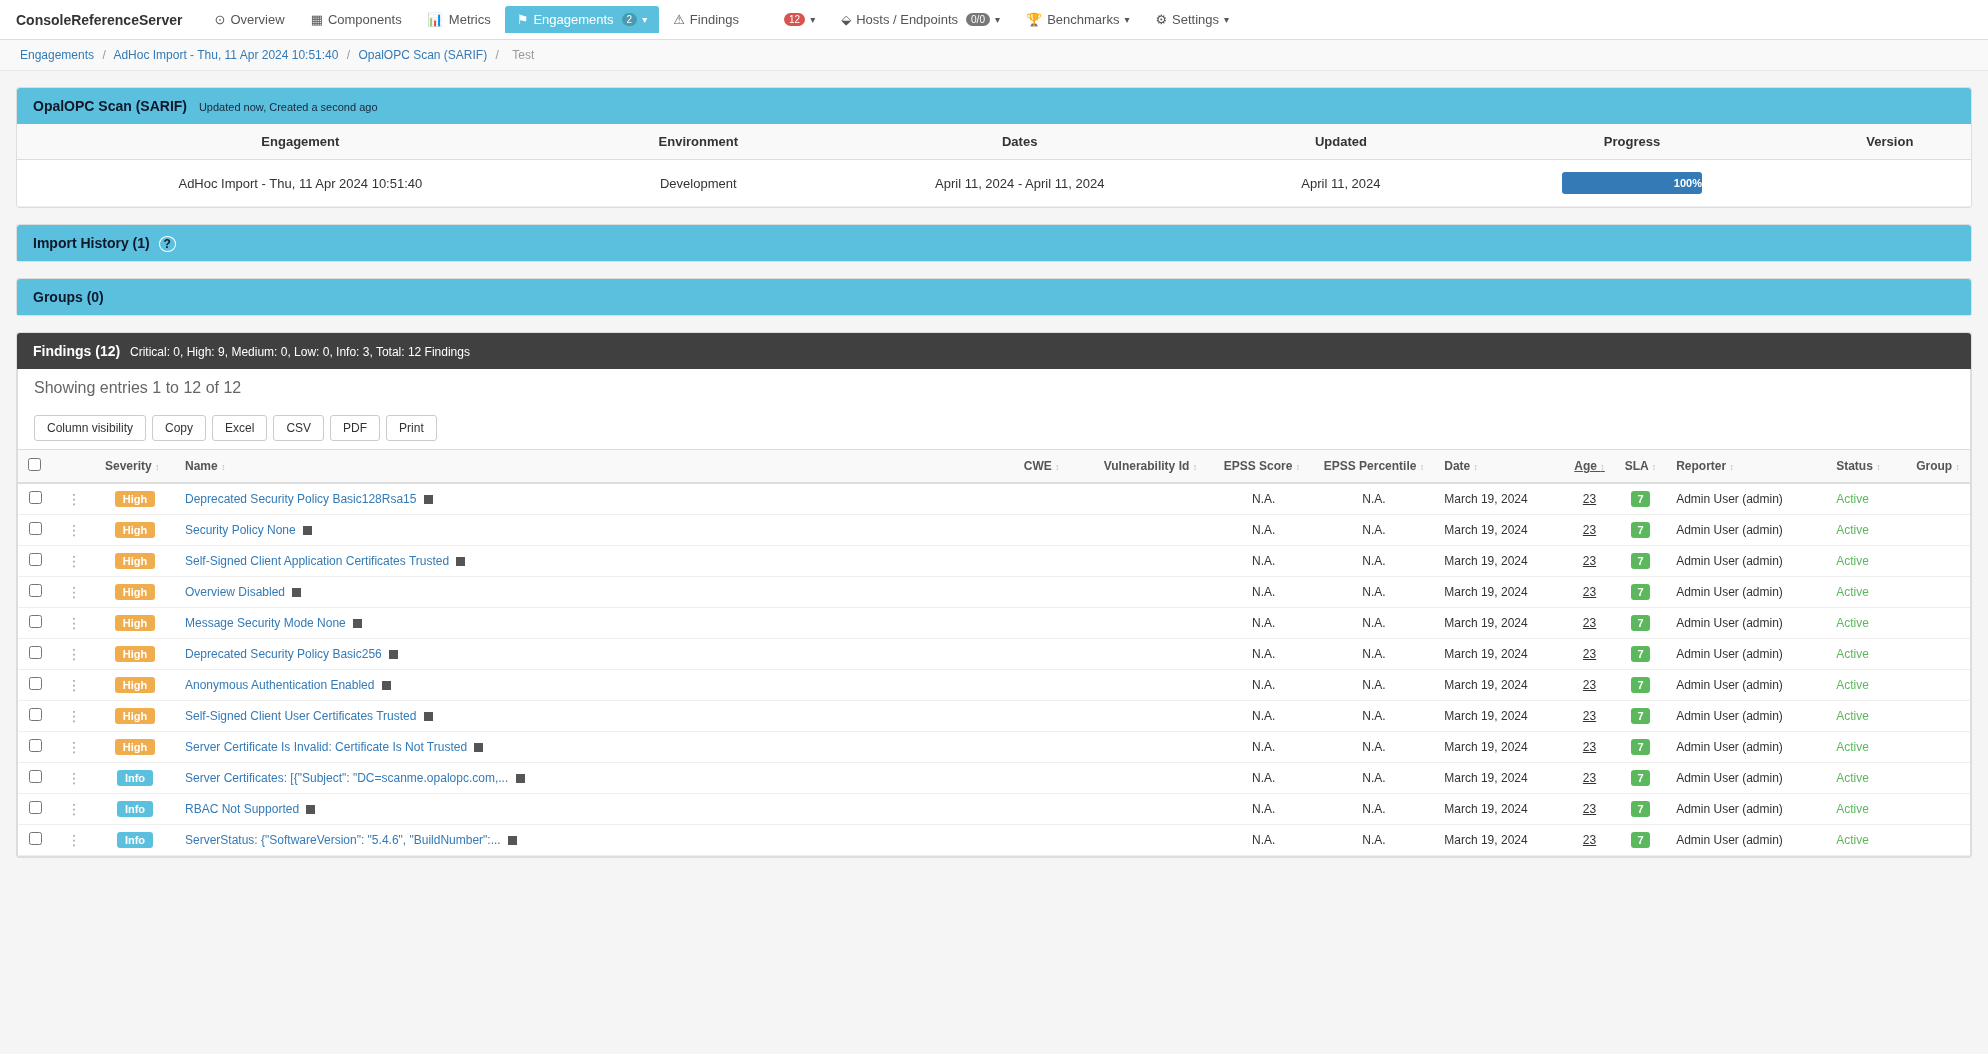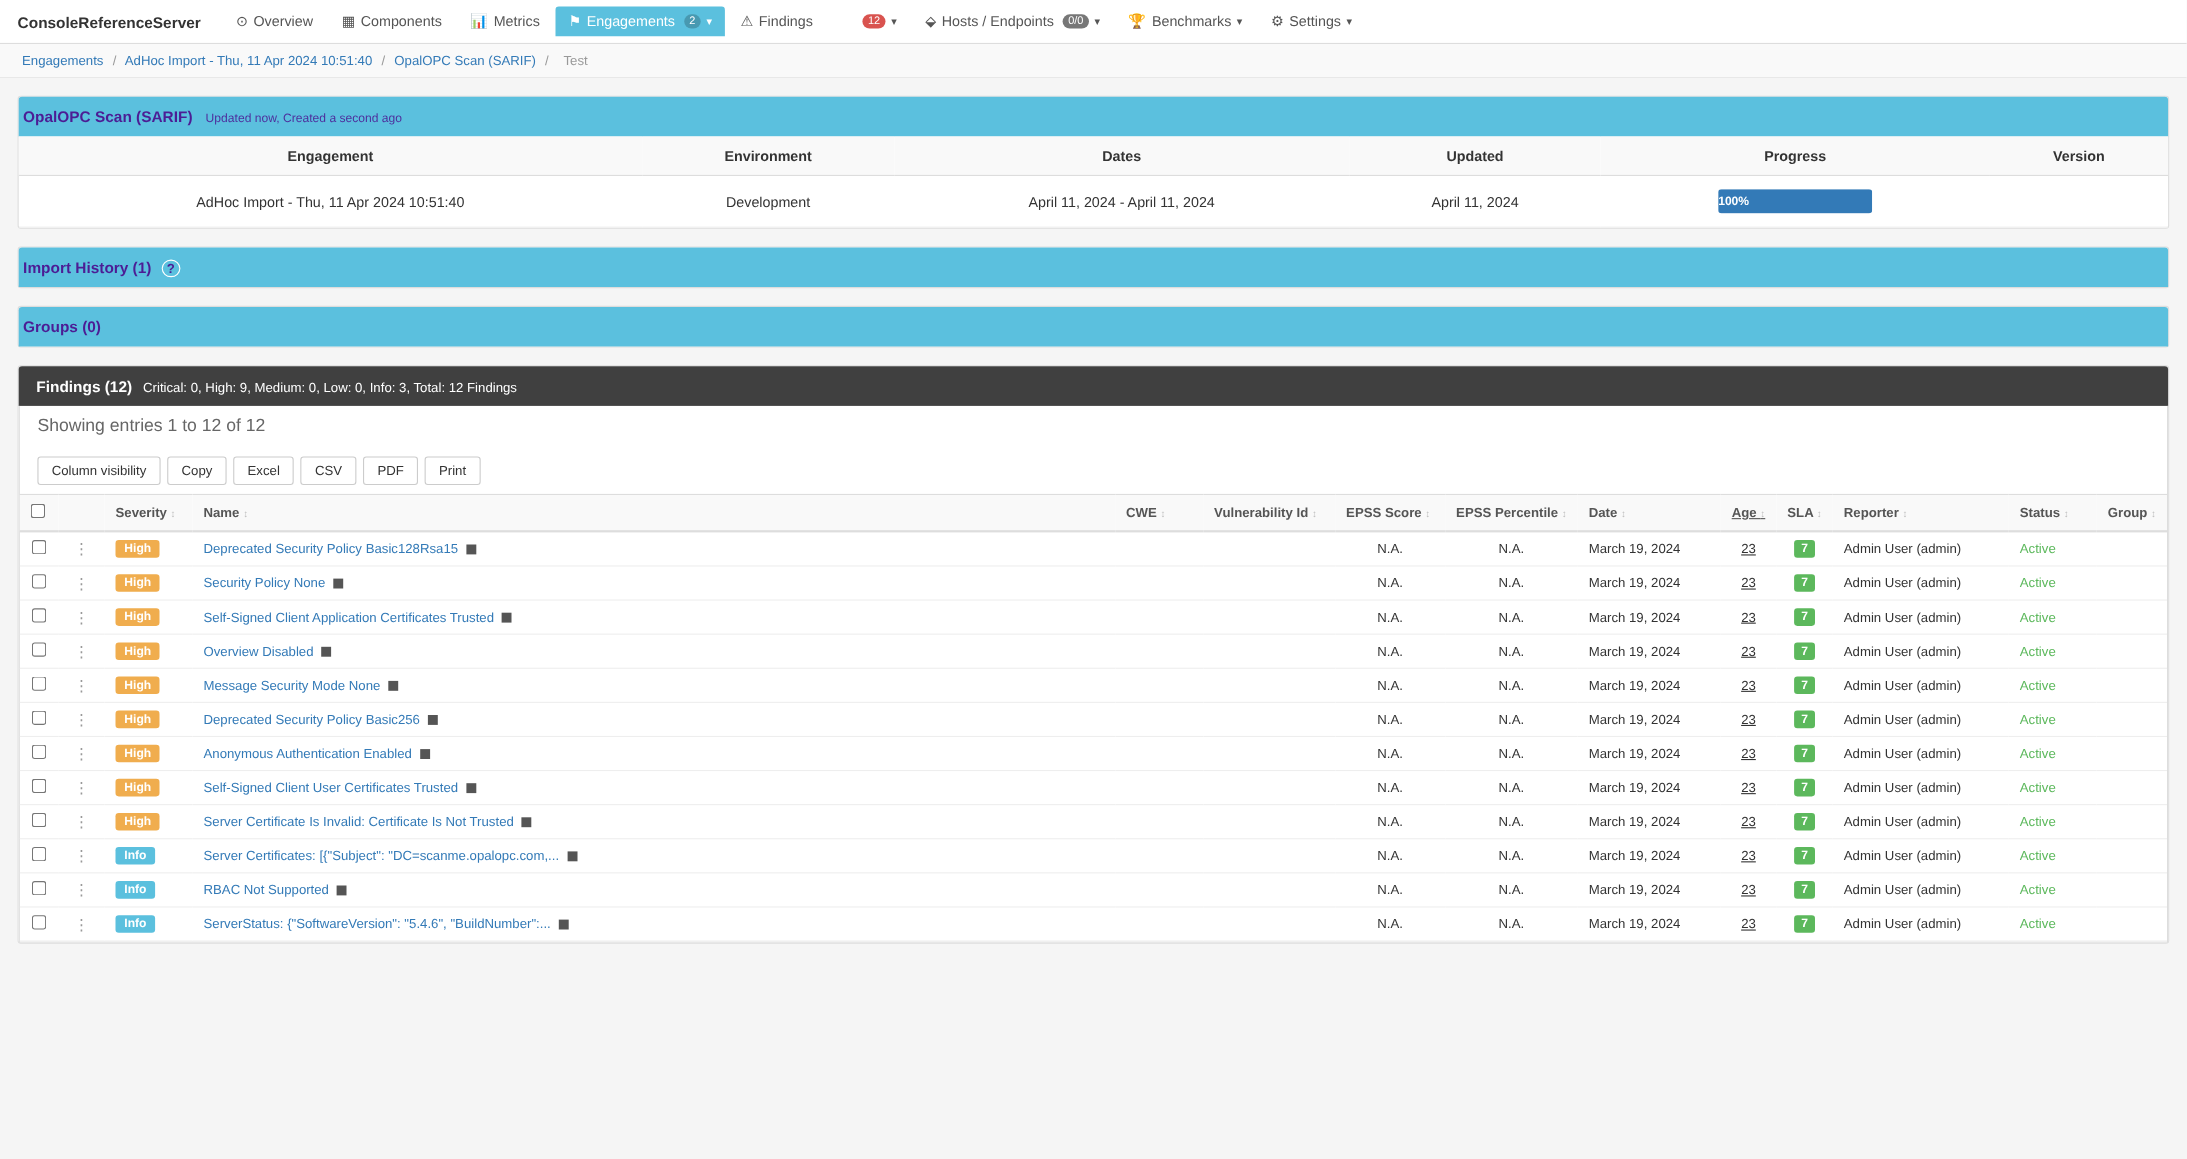--- a/index.html
+++ b/index.html
@@ -62,22 +62,22 @@
     }
     .breadcrumb a { color: #337ab7; text-decoration: none; }
     .breadcrumb span { margin: 0 5px; color: #999; }
 
     
     .main-content { padding: 16px; }
 
     
     .section-header {
       background: #5bc0de;
-      color: #4c1d95;
-      padding: 10px 4px;
+      color: #0f172a;
+      padding: 10px 16px;
       font-size: 14px;
       font-weight: bold;
       margin-bottom: 0;
       border-radius: 3px 3px 0 0;
     }
     .section-header .sub-text {
       font-size: 11px;
       font-weight: normal;
       margin-left: 8px;
       opacity: 0.9;
@@ -117,21 +117,21 @@
       width: 140px;
       margin: 0 auto;
       position: relative;
       overflow: hidden;
     }
     .progress-bar-fill {
       background: #337ab7;
       height: 100%;
       display: flex;
       align-items: center;
-      justify-content: flex-start;
+      justify-content: flex-end;
       color: #fff;
       font-size: 11px;
       font-weight: bold;
     }
 
     
     .findings-header {
       background: #404040;
       color: #fff;
       padding: 10px 16px;
@@ -215,21 +215,21 @@
 
     .dots-menu {
       cursor: pointer;
       color: #999;
       font-size: 14px;
       padding: 0 4px;
     }
 
     .col-checkbox { width: 35px; text-align: center; }
     .col-menu { width: 25px; }
-    .col-severity { width: 80px; text-align: left; }
+    .col-severity { width: 80px; text-align: center; }
     .col-name { }
     .col-cwe { width: 80px; }
     .col-vuln { width: 120px; }
     .col-epss { width: 100px; text-align: center; }
     .col-epss-p { width: 120px; text-align: center; }
     .col-date { width: 130px; }
     .col-age { width: 50px; text-align: center; text-decoration: underline; }
     .col-sla { width: 50px; text-align: center; }
     .col-reporter { width: 160px; }
     .col-status { width: 80px; }

